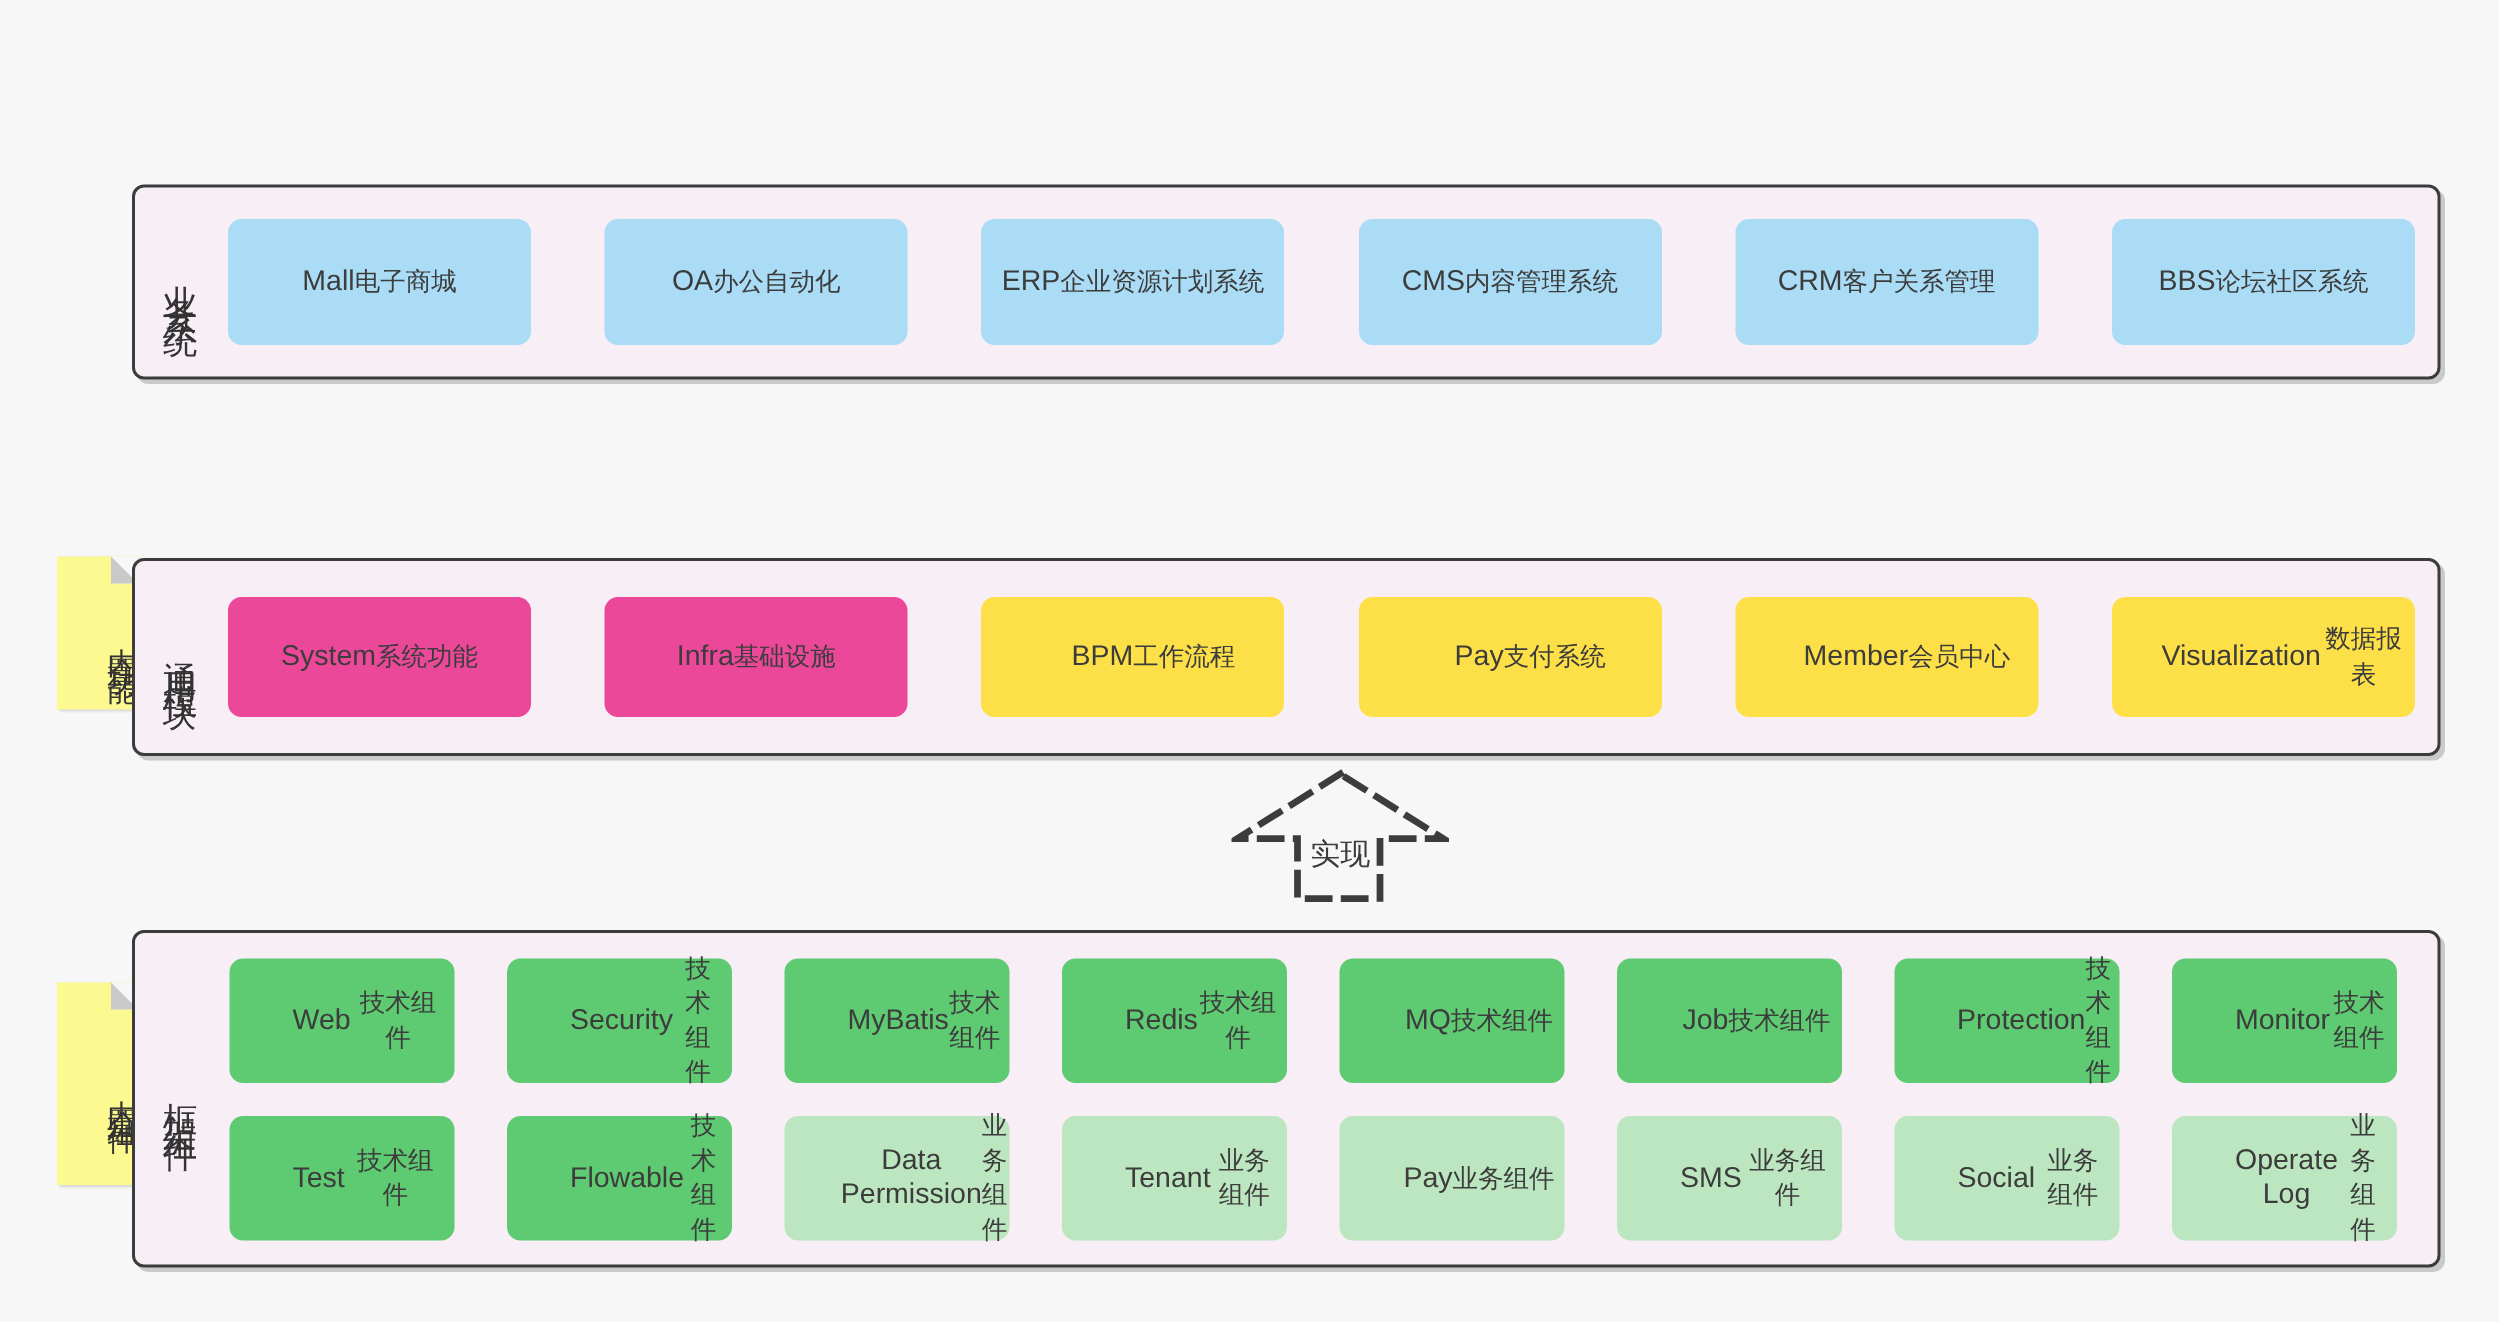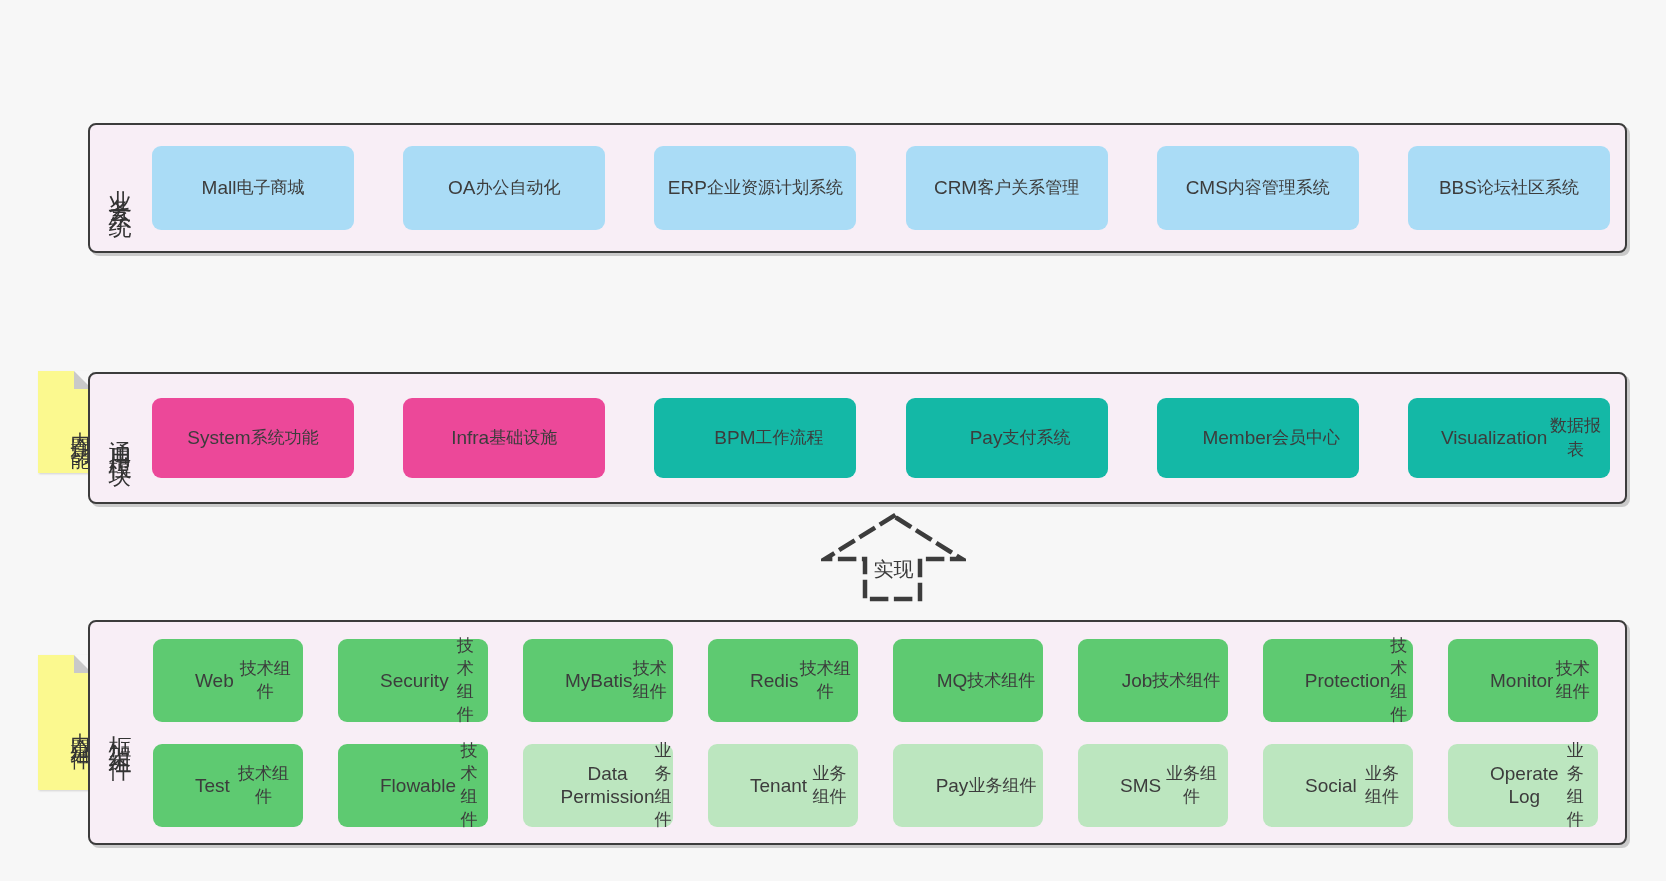--- a/index.html
+++ b/index.html
@@ -47,21 +47,21 @@
     text-align:center;border-radius:9px;box-sizing:border-box;
     line-height:24px;padding:2px 6px;
   }
   .box-name{font-size:19px;color:#3c3c3c;}
   .box-desc{font-size:17px;color:#3c3c3c;}
   .box-wide{width:202px;height:84px;}
   .band-modules .box-wide{height:80px;}
   .box-small{width:150px;height:83px;line-height:23px;padding-left:42px;}
   .blue{background:#aadcf6;}
   .red{background:#ec4899;}
-  .pink{background:#14b8a6;padding-left:33px;}
+  .pink{background:#fde047;padding-left:33px;}
   .green-dark{background:#5eca71;}
   .green-light{background:#bce6bf;}
 
   
   .sticky{
     position:absolute;left:38px;width:54px;background:#fbf98f;
     box-shadow:1px 1px 2px rgba(0,0,0,0.15);
     display:flex;align-items:flex-start;justify-content:center;
     writing-mode:vertical-rl;text-orientation:upright;
     font-size:20px;letter-spacing:6px;line-height:1.1;color:#333;
@@ -106,26 +106,26 @@
       </div>
       <div class="box box-wide blue">
         <span class="box-name">OA</span>
         <span class="box-desc">办公自动化</span>
       </div>
       <div class="box box-wide blue">
         <span class="box-name">ERP</span>
         <span class="box-desc">企业资源计划系统</span>
       </div>
       <div class="box box-wide blue">
+        <span class="box-name">CMS</span>
+        <span class="box-desc">内容管理系统</span>
+      </div>
+      <div class="box box-wide blue">
         <span class="box-name">CRM</span>
         <span class="box-desc">客户关系管理</span>
-      </div>
-      <div class="box box-wide blue">
-        <span class="box-name">CMS</span>
-        <span class="box-desc">内容管理系统</span>
       </div>
       <div class="box box-wide blue">
         <span class="box-name">BBS</span>
         <span class="box-desc">论坛社区系统</span>
       </div>
     </div>
   </div>
 
 
   <div class="band band-modules">

